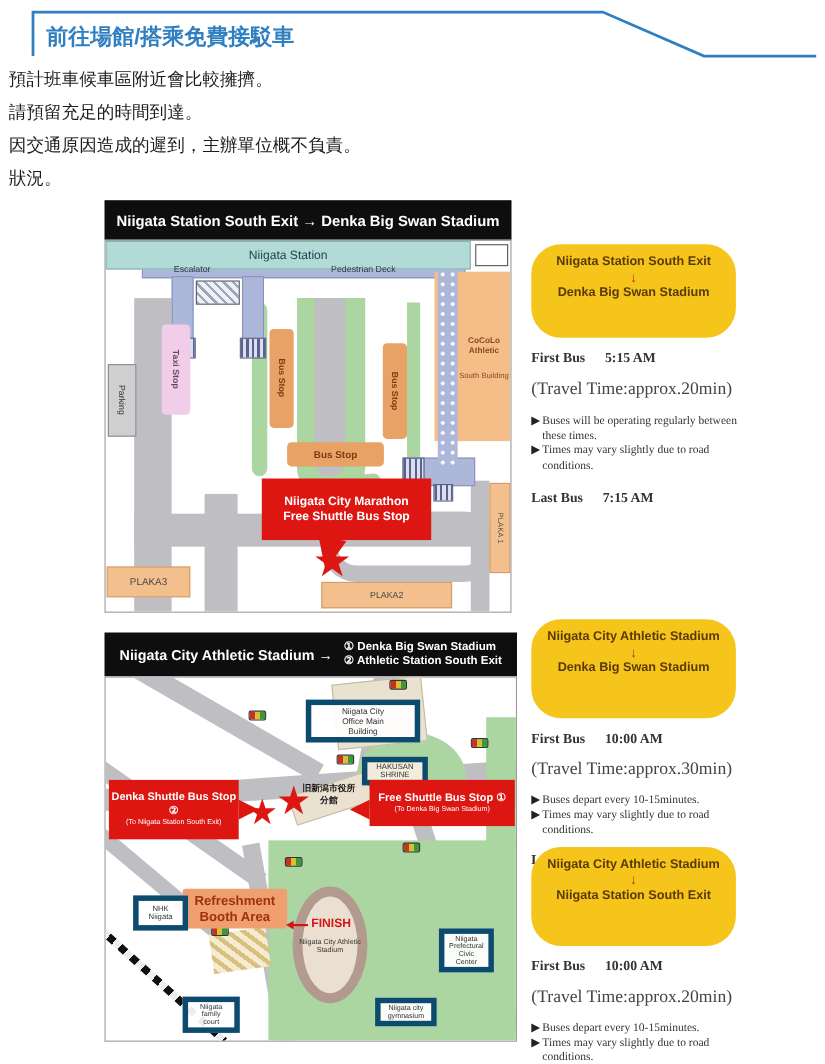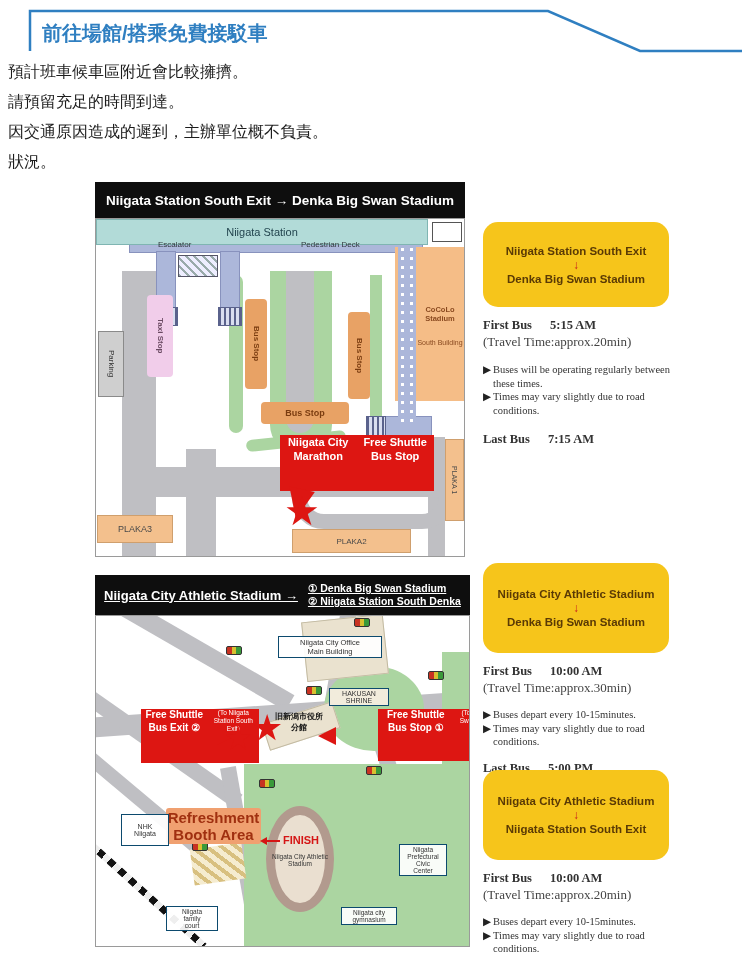--- a/index.html
+++ b/index.html
@@ -14,32 +14,32 @@
   .map-title{background:#0e0e0e;color:#fff;font-weight:bold;display:flex;align-items:center;justify-content:center;}
   .map-body{position:relative;background:#fff;border:1px solid #9a9a9a;overflow:hidden;}
   .road{position:absolute;background:#bfbfc3;z-index:1;}
   .green{position:absolute;background:#abd5a1;z-index:2;}
   .vtext{writing-mode:vertical-rl;text-orientation:mixed;display:flex;align-items:center;justify-content:center;}
   .stop-orange{position:absolute;background:#e8a265;border-radius:4px;color:#7a3c10;font-weight:bold;z-index:4;}
   .plaka{position:absolute;background:#f3c08d;border:1px solid #cf9f6d;color:#4a4a4a;display:flex;align-items:center;justify-content:center;z-index:4;}
   .deckblue{position:absolute;background:#acb7da;border:1px solid #8892bd;z-index:3;}
   .stair{position:absolute;background:repeating-linear-gradient(90deg,#5a628c 0 2px,#d9def0 2px 5px);border:1px solid #5a628c;z-index:4;}
   .maplabel{position:absolute;color:#30383d;z-index:4;}
-  .red-callout{position:absolute;background:#dd1612;color:#fff;font-weight:bold;text-align:center;display:flex;flex-direction:row;justify-content:center;z-index:6;margin-left:42px;}
+  .red-callout{position:absolute;background:#dd1612;color:#fff;font-weight:bold;text-align:center;display:flex;flex-direction:column;justify-content:center;z-index:6;}
   .star{position:absolute;color:#dd1612;line-height:1;z-index:7;}
-  .wlabel{position:absolute;background:rgba(255,255,255,0.93);border:1px solid #0c4a6e;color:#333;text-align:center;display:flex;align-items:center;justify-content:center;z-index:5;padding:1px 20px;box-sizing:border-box;}
+  .wlabel{position:absolute;background:rgba(255,255,255,0.93);border:5px solid #0c4a6e;color:#333;text-align:center;display:flex;align-items:center;justify-content:center;z-index:5;padding:1px 20px;box-sizing:border-box;}
   .tlight{position:absolute;width:14px;height:7px;border:1px solid #333;background:linear-gradient(90deg,#c83222 0 33%,#d8c030 33% 66%,#3a9a3a 66%);z-index:5;border-radius:2px;}
   .bldg{position:absolute;background:#eae2cf;border:1px solid #c2baa2;z-index:3;}
   
-  .ybox{position:absolute;width:186px;background:#f6c51b;border-radius:15px;display:flex;flex-direction:column;align-items:center;justify-content:center;text-align:center;gap:1px;padding:10px 6px;box-sizing:border-box;}
+  .ybox{position:absolute;width:186px;background:#f6c51b;border-radius:27px;display:flex;flex-direction:column;align-items:center;text-align:center;gap:1px;padding:10px 6px;box-sizing:border-box;}
   .ybox .route{font-size:11.5px;font-weight:bold;color:#5a3a05;}
   .ybox .dn{font-size:12px;font-weight:bold;color:#c81e1e;}
   .ptxt{position:absolute;width:200px;color:#3a3a3a;font-family:Liberation Serif, serif;}
   .busrow{display:flex;gap:18px;font-size:12.5px;font-weight:bold;color:#333;}
-  .travel{font-size:13px;color:#444;margin-top:1px;}
+  .travel{font-size:16px;color:#444;margin-top:12px;}
   .note{display:flex;font-size:10.5px;color:#333;line-height:1.3;}
   .note .bm{flex:0 0 10px;color:#222;}
 </style>
 </head>
 <body>
 
 <div class="abs" style="left:28px;top:8px;width:716px;height:46px;">
   <svg width="716" height="46">
     <polyline points="2,43 2,3 520,3 612,43 714,43" fill="#ffffff" stroke="#2f7fc1" stroke-width="2.5"></polyline>
   </svg>
@@ -89,21 +89,21 @@
       <span class="vtext">Parking</span>
     </div>
     <div class="stop-orange vtext" style="left:149px;top:80px;width:22px;height:90px;font-size:8px;">
       <span class="vtext">Bus Stop</span>
     </div>
     <div class="stop-orange vtext" style="left:252px;top:93px;width:22px;height:87px;font-size:8px;">
       <span class="vtext">Bus Stop</span>
     </div>
     <div class="abs" style="left:299px;top:28px;width:69px;height:154px;background:#f5bd87;z-index:3;"></div>
     <div class="abs" style="left:302px;top:26px;width:18px;height:178px;background-color:#acb7da;background-image:radial-gradient(circle,#fff 1.5px,transparent 1.6px);background-size:9px 9px;z-index:4;"></div>
-    <div class="maplabel" style="left:320px;top:86px;width:48px;font-size:7.5px;font-weight:bold;color:#8a4a20;text-align:center;">CoCoLo Stadium</div>
+    <div class="maplabel" style="left:320px;top:86px;width:48px;font-size:7.5px;font-weight:bold;color:#8a4a20;text-align:center;">CoCoLo Athletic</div>
     <div class="maplabel" style="left:320px;top:120px;width:48px;font-size:7px;color:#8a4a20;text-align:center;">South Building</div>
     <div class="deckblue" style="left:270px;top:197px;width:64px;height:24px;"></div>
     <div class="stair" style="left:270px;top:197px;width:18px;height:24px;"></div>
     <div class="stair" style="left:298px;top:221px;width:16px;height:14px;"></div>
     <div class="plaka vtext" style="left:349px;top:220px;width:17px;height:80px;font-size:7px;">
       <span class="vtext">PLAKA 1</span>
     </div>
     <div class="stop-orange" style="left:165px;top:183px;width:88px;height:22px;display:flex;align-items:center;justify-content:center;font-size:9px;">
       <span>Bus Stop</span>
     </div>
@@ -144,25 +144,25 @@
         <span>Times may vary slightly due to road conditions.</span>
       </div>
   </div>
   <div class="busrow" style="margin-top:14px;">
     <span>Last Bus</span>
     <span>7:15  AM</span>
   </div>
 </div>
 
 <div class="map" style="left:95px;top:575px;width:375px;">
-  <div class="map-title" style="height:40px;font-size:13px;gap:10px;text-decoration:underline;">
+  <div class="map-title" style="height:40px;font-size:13px;gap:10px;">
     <span>Niigata City Athletic Stadium →</span>
     <span style="display:flex;flex-direction:column;font-size:10.5px;line-height:1.25;text-align:left;">
       <span>① Denka Big Swan Stadium</span>
-      <span>② Niigata Station South Denka</span>
+      <span>② Athletic Station South Exit</span>
     </span>
   </div>
   <div class="map-body" style="width:373px;height:330px;">
 
     <div class="road" style="left:-30px;top:18px;width:240px;height:18px;transform:rotate(30deg);"></div>
     <div class="road" style="left:-5px;top:88px;width:390px;height:20px;transform:rotate(-4deg);"></div>
     <div class="road" style="left:236px;top:-20px;width:16px;height:130px;transform:rotate(10deg);"></div>
     <div class="road" style="left:296px;top:110px;width:16px;height:150px;transform:rotate(-18deg);"></div>
     <div class="road" style="left:-40px;top:120px;width:200px;height:16px;transform:rotate(35deg);"></div>
     <div class="road" style="left:-30px;top:190px;width:180px;height:14px;transform:rotate(40deg);"></div>
@@ -186,33 +186,33 @@
 
     <div class="tlight" style="left:130px;top:30px;"></div>
     <div class="tlight" style="left:258px;top:2px;"></div>
     <div class="tlight" style="left:210px;top:70px;"></div>
     <div class="tlight" style="left:332px;top:55px;"></div>
     <div class="tlight" style="left:270px;top:150px;"></div>
     <div class="tlight" style="left:163px;top:163px;"></div>
     <div class="tlight" style="left:96px;top:226px;"></div>
 
     <div class="red-callout" style="left:3px;top:93px;width:118px;height:54px;font-size:10px;line-height:1.25;">
-      <div>Free Shuttle Bus Exit ②</div>
+      <div>Denka Shuttle Bus Stop ②</div>
       <div style="font-size:6.5px;font-weight:normal;">(To Niigata Station South Exit)</div>
     </div>
     <div class="abs" style="left:121px;top:111px;width:0;height:0;border-top:9px solid transparent;border-bottom:9px solid transparent;border-left:18px solid #dd1612;z-index:6;"></div>
-    <div class="red-callout" style="left:240px;top:93px;width:132px;height:52px;font-size:10px;line-height:1.25;">
+    <div class="red-callout" style="left:240px;top:93px;width:132px;height:42px;font-size:10px;line-height:1.25;">
       <div>Free Shuttle Bus Stop ①</div>
       <div style="font-size:6.5px;font-weight:normal;">(To Denka Big Swan Stadium)</div>
     </div>
     <div class="abs" style="left:222px;top:111px;width:0;height:0;border-top:9px solid transparent;border-bottom:9px solid transparent;border-right:18px solid #dd1612;z-index:6;"></div>
     <div class="star" style="left:128px;top:106px;font-size:32px;">★</div>
     <div class="star" style="left:155px;top:94px;font-size:36px;">★</div>
 
-    <div class="abs" style="left:70px;top:192px;width:95px;height:36px;background:#f0a070;border-radius:3px;display:flex;align-items:center;justify-content:center;text-align:center;font-size:15px;font-weight:bold;color:#a03010;z-index:5;">
+    <div class="abs" style="left:70px;top:192px;width:95px;height:36px;background:#f0a070;border-radius:3px;display:flex;align-items:center;justify-content:center;text-align:center;font-size:12px;font-weight:bold;color:#a03010;z-index:5;">
       <span>Refreshment Booth Area</span>
     </div>
     <div class="abs" style="left:96px;top:230px;width:52px;height:36px;background:repeating-linear-gradient(45deg,#d8c080 0 4px,#f5ecd0 4px 9px);transform:rotate(-8deg);z-index:4;"></div>
     <div class="abs" style="left:170px;top:190px;width:68px;height:106px;border:9px solid #b29a8e;border-radius:50%;background:#eadfd0;box-sizing:border-box;z-index:3;"></div>
     <div class="abs" style="left:170px;top:224px;width:14px;height:2px;background:#d51515;z-index:6;"></div>
     <div class="abs" style="left:164px;top:221px;width:0;height:0;border-top:4px solid transparent;border-bottom:4px solid transparent;border-right:7px solid #d51515;z-index:6;"></div>
     <div class="maplabel" style="left:187px;top:218px;font-size:11px;font-weight:bold;color:#d51515;z-index:6;">FINISH</div>
     <div class="maplabel" style="left:176px;top:237px;width:56px;font-size:6.5px;text-align:center;color:#333;z-index:5;">Niigata City Athletic Stadium</div>
     <div class="wlabel" style="left:25px;top:198px;width:48px;height:32px;font-size:7px;">NHK Niigata</div>
     <div class="wlabel" style="left:70px;top:290px;width:52px;font-size:6.5px;">Niigata family court</div>

